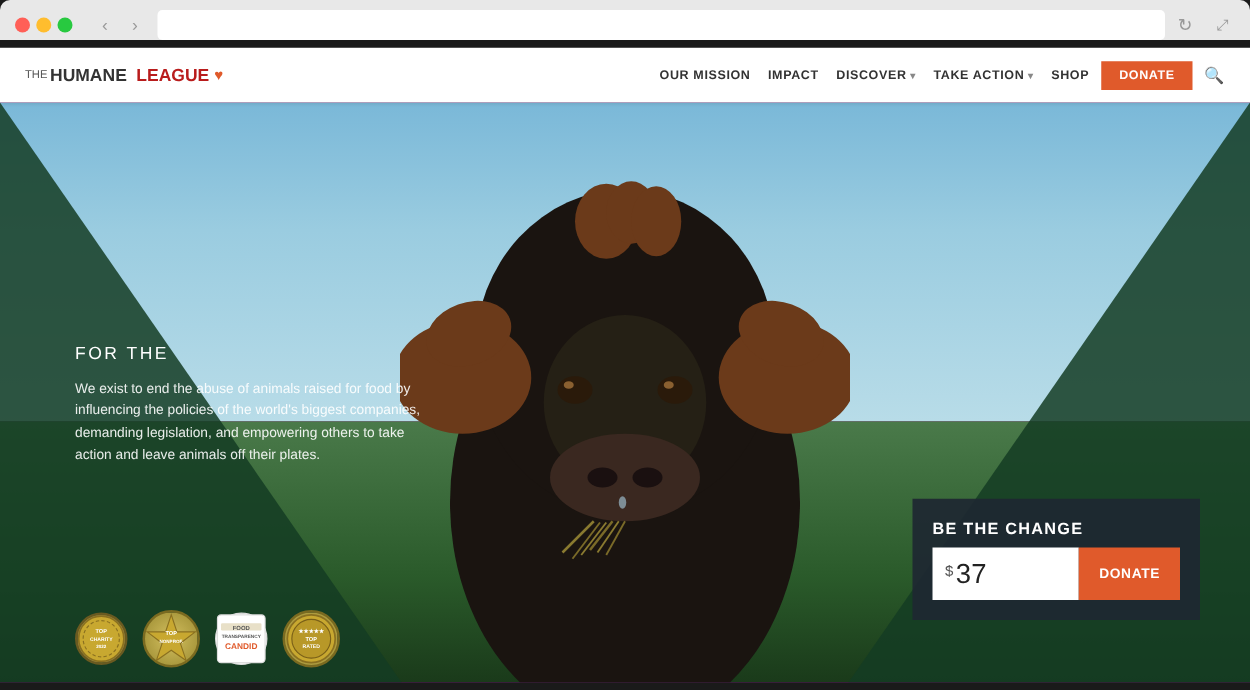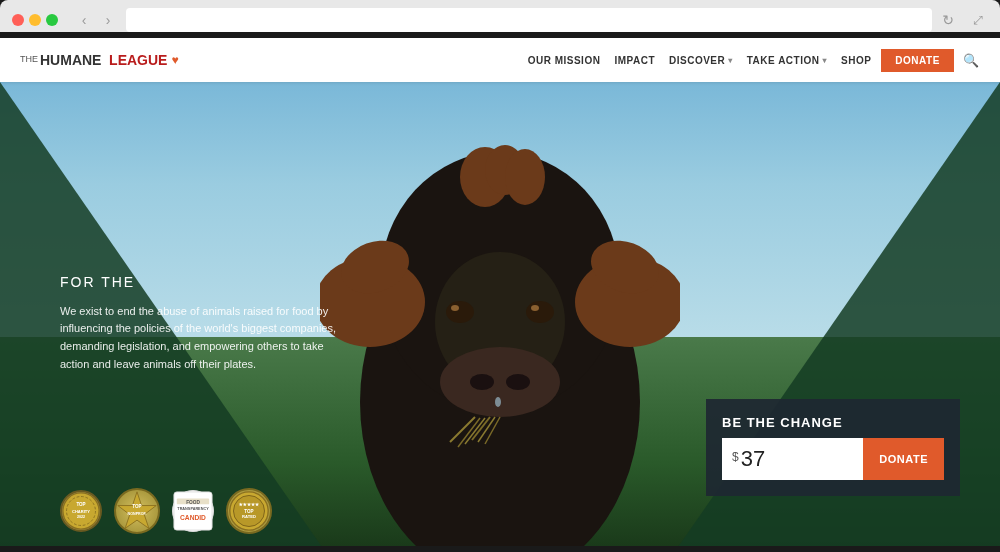--- a/index.html
+++ b/index.html
@@ -263,21 +263,21 @@
       line-height: 1.6;
       margin-top: 12px;
       color: rgba(255,255,255,0.9);
     }
 
     
     .donate-widget {
       position: absolute;
       bottom: 50px;
       right: 40px;
-      width: 254px;
+      width: 230px;
       background: rgba(30, 40, 50, 0.93);
       color: white;
       padding: 16px;
       z-index: 20;
     }
 
     .donate-widget-title {
       font-size: 13px;
       font-weight: bold;
       text-transform: uppercase;

